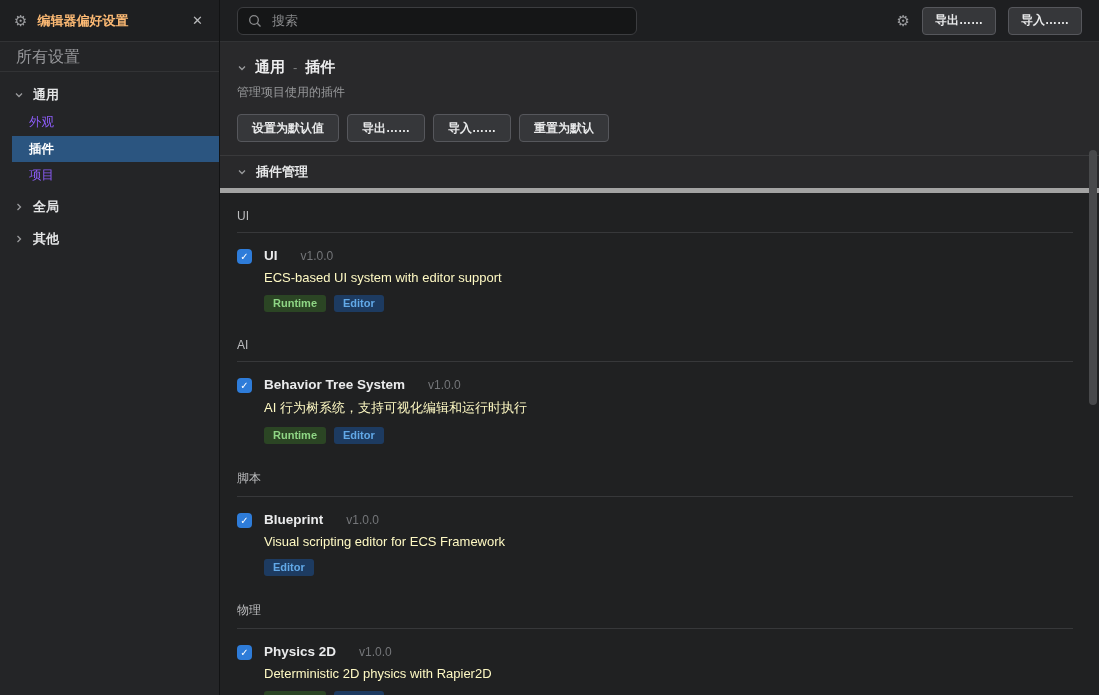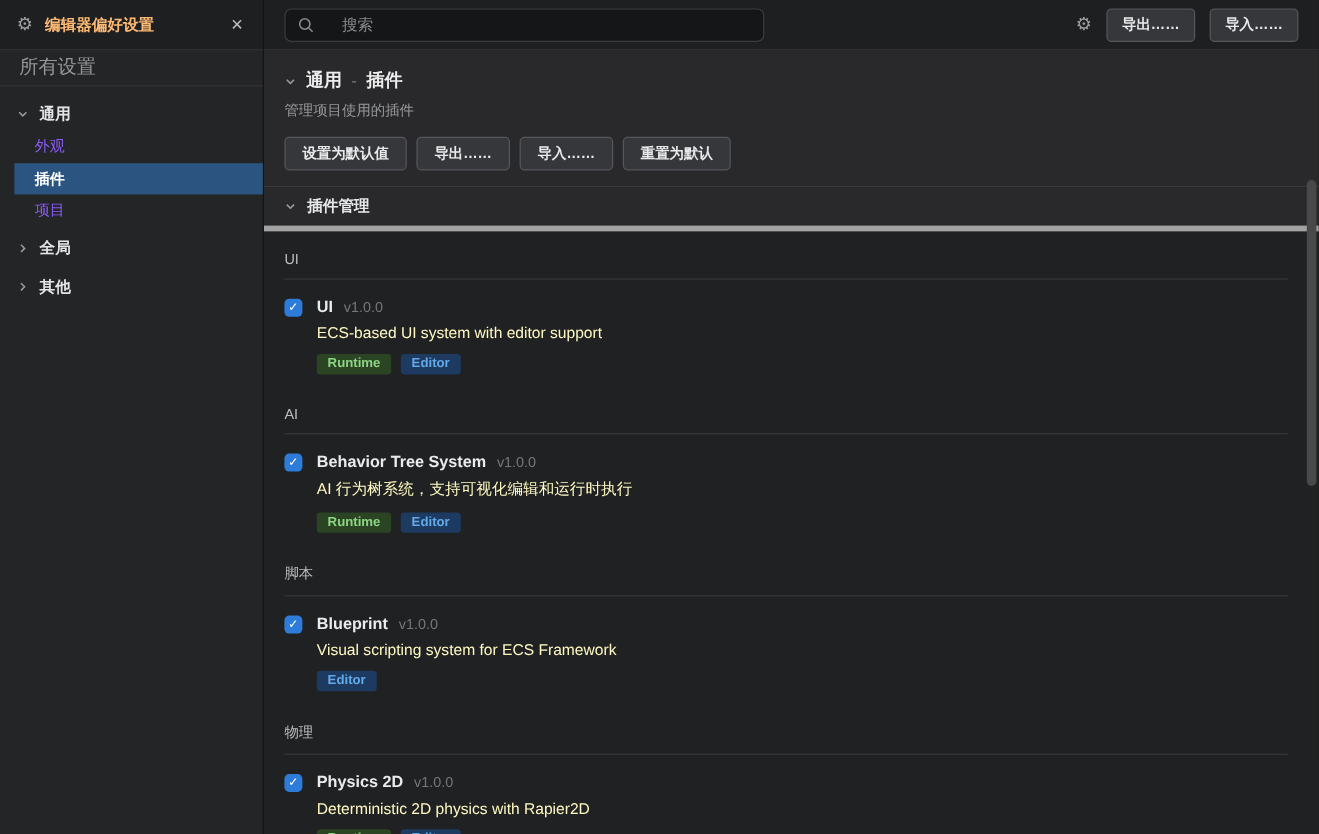--- a/index.html
+++ b/index.html
@@ -29,21 +29,21 @@
   .tree-child{height:27px;display:flex;align-items:center;padding-left:29px;
               color:#8b5cf6;font-size:12.5px;cursor:pointer;}
   .tree-child.selected{height:26px;margin-left:12px;padding-left:17px;
               background:var(--selected-item-bg,#2b5580);color:#ffffff;font-weight:bold;}
 
   
   .main{flex:1;display:flex;flex-direction:column;min-width:0;}
   .topbar{height:42px;flex:none;background:#1e1f21;border-bottom:1px solid #323335;
           display:flex;align-items:center;padding:0 17px;box-sizing:border-box;}
   .search{width:400px;height:28px;background:#151617;border:1px solid #3c3d40;border-radius:6px;
-          display:flex;align-items:center;padding:0 10px;gap:21px;box-sizing:border-box;}
+          display:flex;align-items:center;padding:0 10px;gap:8px;box-sizing:border-box;}
   .search svg{flex:none;}
   .search input{flex:1;background:transparent;border:none;outline:none;color:#dcdddf;
           font-size:13px;font-family:inherit;min-width:0;}
   .search input::placeholder{color:#8a8b8d;}
   .topbar-right{margin-left:auto;display:flex;align-items:center;gap:12px;}
   .icon-btn{color:#9c9da0;font-size:15px;line-height:1;cursor:pointer;}
   .btn{height:28px;background:#36373a;border:1px solid #56575c;border-radius:4px;
        color:#e8e9ea;font-size:12px;font-weight:bold;padding:0 14px;cursor:pointer;
        font-family:inherit;white-space:nowrap;}
   .topbar .btn{padding:0 12px;}
@@ -67,21 +67,21 @@
   .category{margin-top:26px;}
   .category:first-child{margin-top:16px;}
   .category-label{font-size:12px;color:#bcbdbf;}
   .category-divider{border:none;border-top:1px solid #37383a;margin:9px 0 0;}
   .plugin{display:flex;gap:12px;margin-top:15px;align-items:flex-start;}
   .checkbox{flex:none;width:15px;height:15px;border-radius:4px;margin-top:1px;
             background:var(--accent-blue,#2e7cd9);color:#fff;font-size:10px;line-height:15px;
             text-align:center;cursor:pointer;}
   .plugin-title-row{display:flex;align-items:baseline;}
   .plugin-name{font-size:13.5px;font-weight:bold;color:#eaebec;}
-  .plugin-version{font-size:12px;color:#747679;margin-left:9px;}
+  .plugin-version{font-size:12px;color:#747679;margin-left:23px;}
   .plugin-desc{font-size:13px;color:#fef9c3;margin-top:7px;}
   .badges{display:flex;gap:8px;margin-top:10px;}
   .badge{font-size:11px;font-weight:bold;padding:2px 9px;border-radius:3px;line-height:13px;}
   .badge-runtime{background:var(--badge-runtime-bg,#2b4524);color:var(--badge-runtime-fg,#8ed584);}
   .badge-editor{background:var(--badge-editor-bg,#1d3b61);color:var(--badge-editor-fg,#62a9e8);}
 
   .scrollbar-thumb{position:absolute;left:1089px;top:150px;width:8px;height:255px;
                    background:#48494b;border-radius:4px;cursor:pointer;}
 </style>
 </head>
@@ -227,21 +227,21 @@
     <div class="category-label">脚本</div>
     <hr class="category-divider">
     <div>
   <div class="plugin">
     <span class="checkbox">✓</span>
     <div>
       <div class="plugin-title-row">
         <span class="plugin-name">Blueprint</span>
         <span class="plugin-version">v1.0.0</span>
       </div>
-      <div class="plugin-desc">Visual scripting system for ECS Framework</div>
+      <div class="plugin-desc">Visual scripting editor for ECS Framework</div>
       <div class="badges">
                   <span class="badge badge-editor">Editor</span>
                 </div>
     </div>
   </div>
 </div>
   </div>
 
   <div class="category">
     <div class="category-label">物理</div>

